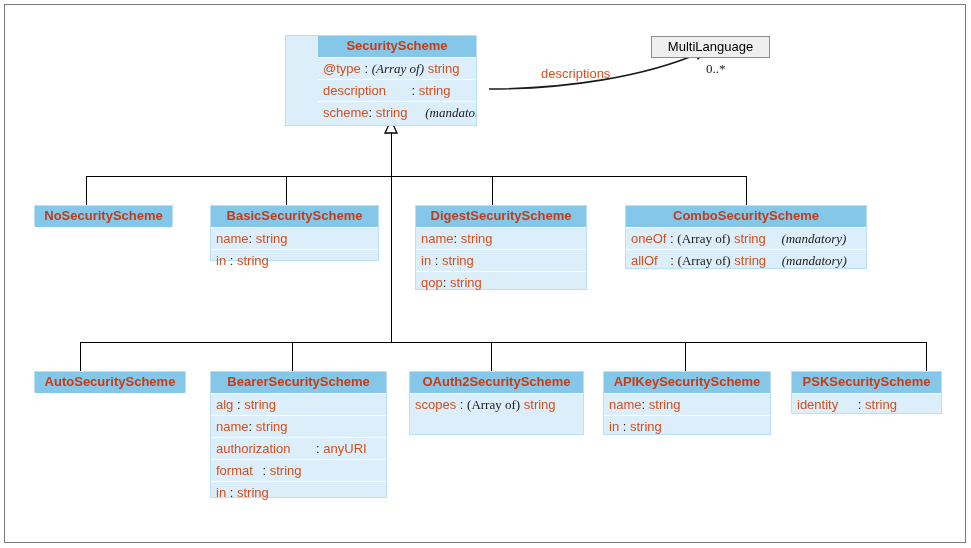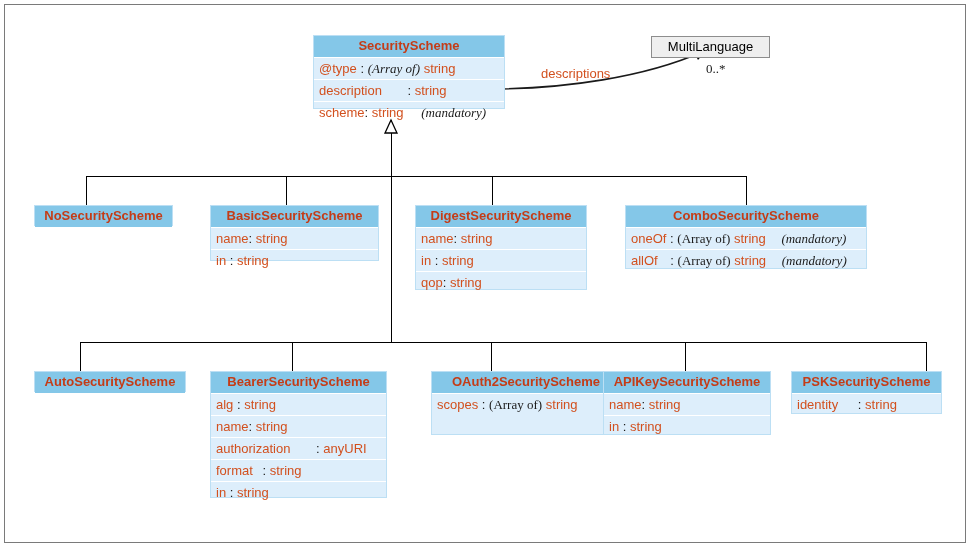--- a/index.html
+++ b/index.html
@@ -124,21 +124,21 @@
   <div class="line-v" style="left:921px;top:337px;height:29px;"></div>
 
   <svg class="overlay" viewBox="0 0 962 539">
 
     <polygon points="386,115 380,128 392,128" fill="#ffffff" stroke="#000000" stroke-width="1.3"></polygon>
 
     <path d="M 484,84 C 560,84 640,72 697,47" fill="none" stroke="#1a1a1a" stroke-width="1.6"></path>
     <polygon points="703,43 688,45 693,55" fill="#000000"></polygon>
   </svg>
 
-  <div class="uml-class" style="left:308px;top:30px;width:192px;height:74px;">
+  <div class="uml-class" style="left:280px;top:30px;width:192px;height:91px;padding-left:32px;">
     <div class="uml-header">SecurityScheme</div>
     <div class="uml-attr">
       <span>@type</span>
       <span class="sep">:</span>
       <span class="arr">(Array of)</span>
       <span>string</span>
     </div>
     <div class="uml-attr">
       <span>description</span>
       <span class="sep" style="margin-left:22px;">:</span>
@@ -234,21 +234,21 @@
       <span class="sep" style="margin-left:6px;">:</span>
       <span>string</span>
     </div>
     <div class="uml-attr">
       <span>in</span>
       <span class="sep">:</span>
       <span>string</span>
     </div>
   </div>
 
-  <div class="uml-class" style="left:426px;top:366px;width:190px;height:64px;">
+  <div class="uml-class" style="left:404px;top:366px;width:175px;height:64px;">
     <div class="uml-header">OAuth2SecurityScheme</div>
     <div class="uml-attr">
       <span>scopes</span>
       <span class="sep">:</span>
       <span class="arr-up">(Array of)</span>
       <span>string</span>
     </div>
   </div>
 
   <div class="uml-class" style="left:598px;top:366px;width:168px;height:64px;">

